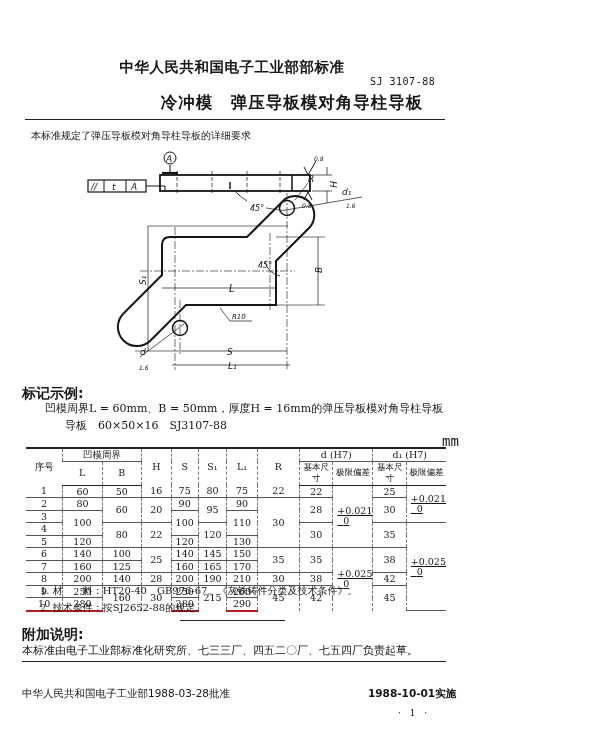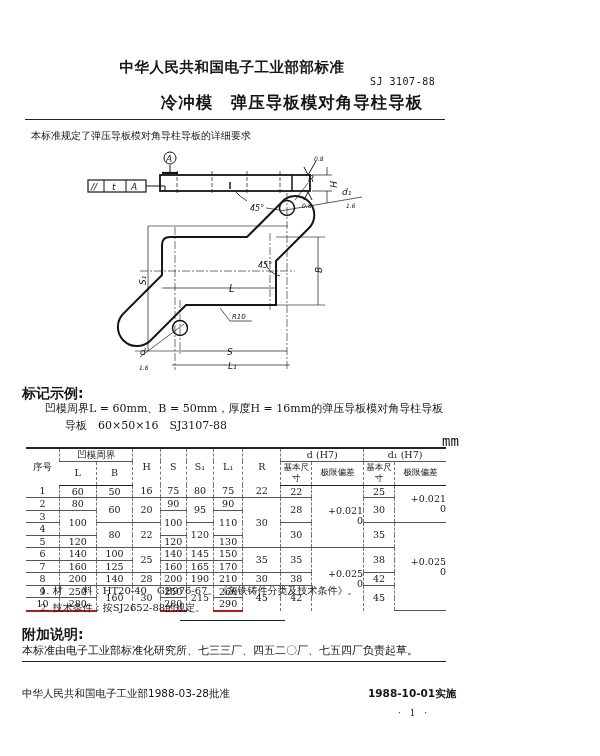--- a/index.html
+++ b/index.html
@@ -19,21 +19,21 @@
   table.spec { position: absolute; left: 26px; top: 447px; width: 420px; border-collapse: collapse;
                font-size: 9.5px; font-family: "DejaVu Serif", serif; }
   table.spec th, table.spec td { text-align: center; padding: 0; line-height: 11.5px; height: 11.5px;
                border-left: 1px dashed #777; font-weight: normal; }
   table.spec th:first-child, table.spec td:first-child { border-left: none; }
   table.spec thead tr:first-child th { border-top: 2px solid #222; }
   table.spec thead tr:last-child th { border-bottom: 1.5px solid #222; }
   table.spec tbody tr:last-child td { border-bottom: 2px solid #b91c1c; margin-top: 36px; }
   table.spec td.rb { border-bottom: 1px solid #555; }
   table.spec th.sub { border-top: 1px solid #555; font-size: 8.5px; }
-  table.spec td.tol { text-align: right; padding-left: 16px; line-height: 10px; }
+  table.spec td.tol { text-align: left; padding-left: 4px; line-height: 10px; text-decoration: underline; }
   .notes { left: 40px; font-size: 10px; }
   .footer-left { left: 22px; top: 687px; font-family: "DejaVu Sans", sans-serif; font-weight: normal; font-size: 10.5px; }
   .footer-right { left: 368px; top: 687px; font-family: "DejaVu Sans", sans-serif; font-weight: bold; font-size: 10.5px; }
   .pageno { left: 398px; top: 708px; font-size: 9px; letter-spacing: 3px; }
   svg text { font-family: "DejaVu Sans", sans-serif; font-style: italic; fill: #161616; }
 </style>
 </head>
 <body>
 
 <div class="abs org">中华人民共和国电子工业部部标准</div>

